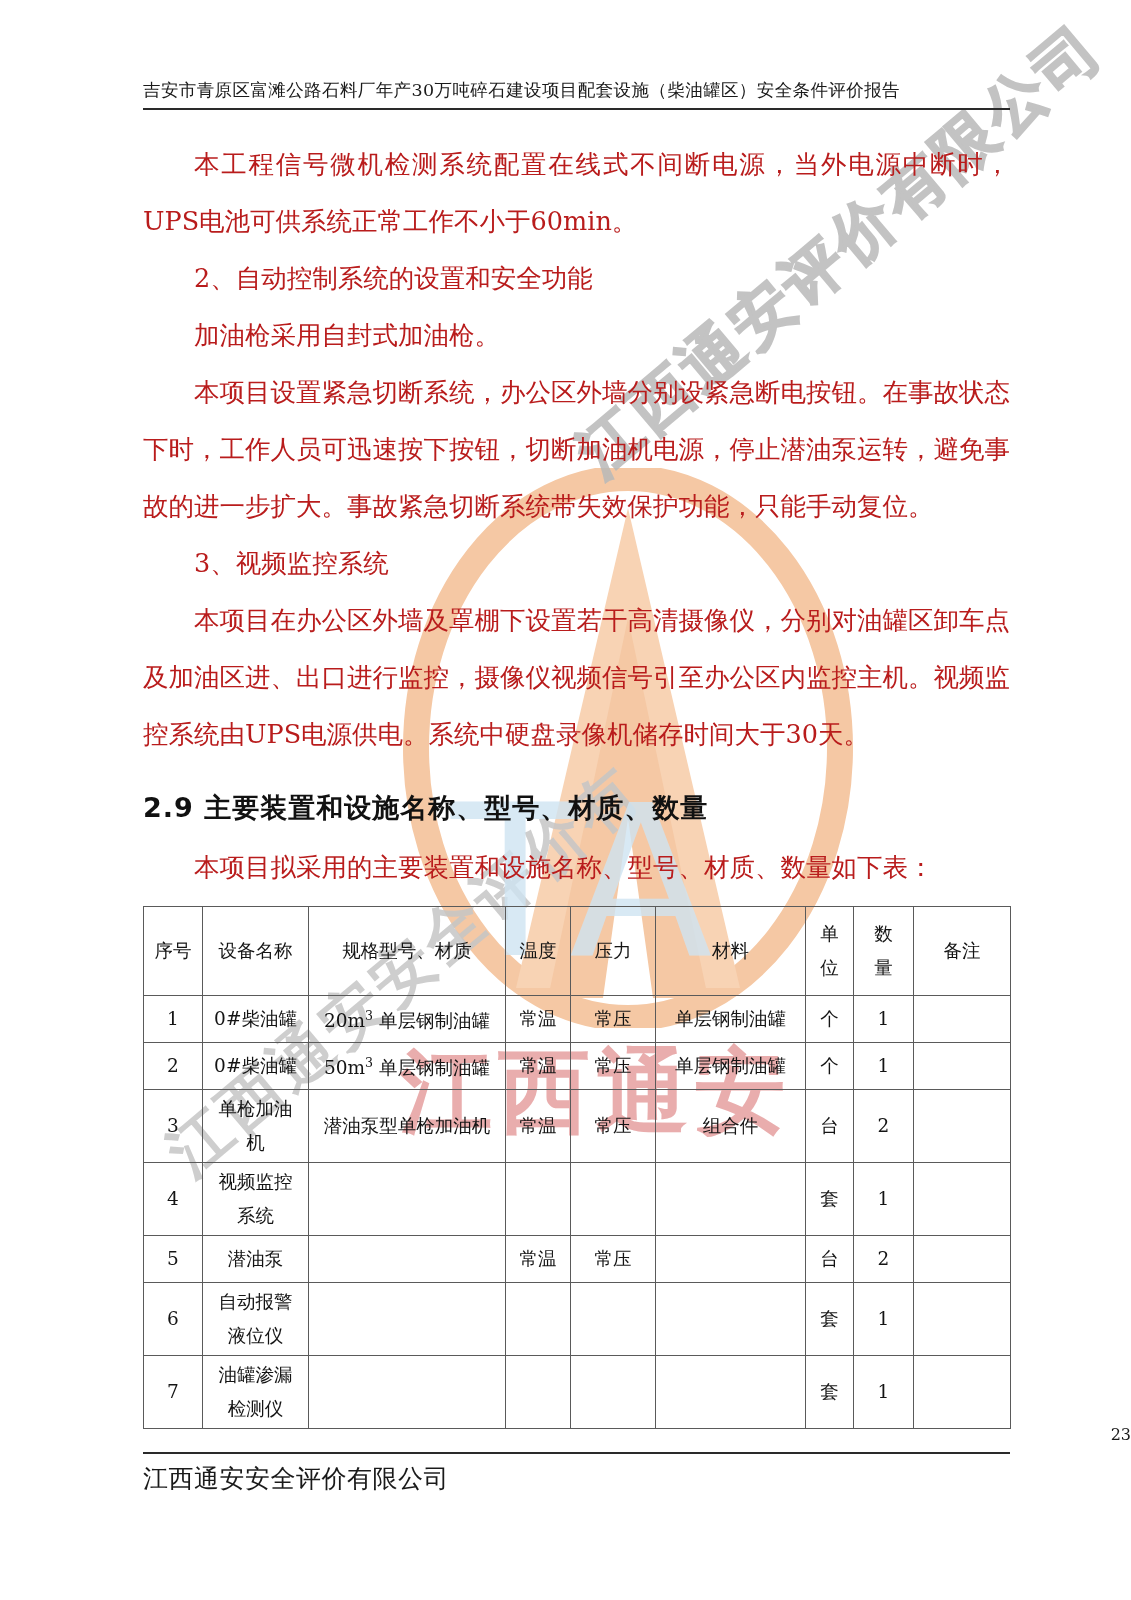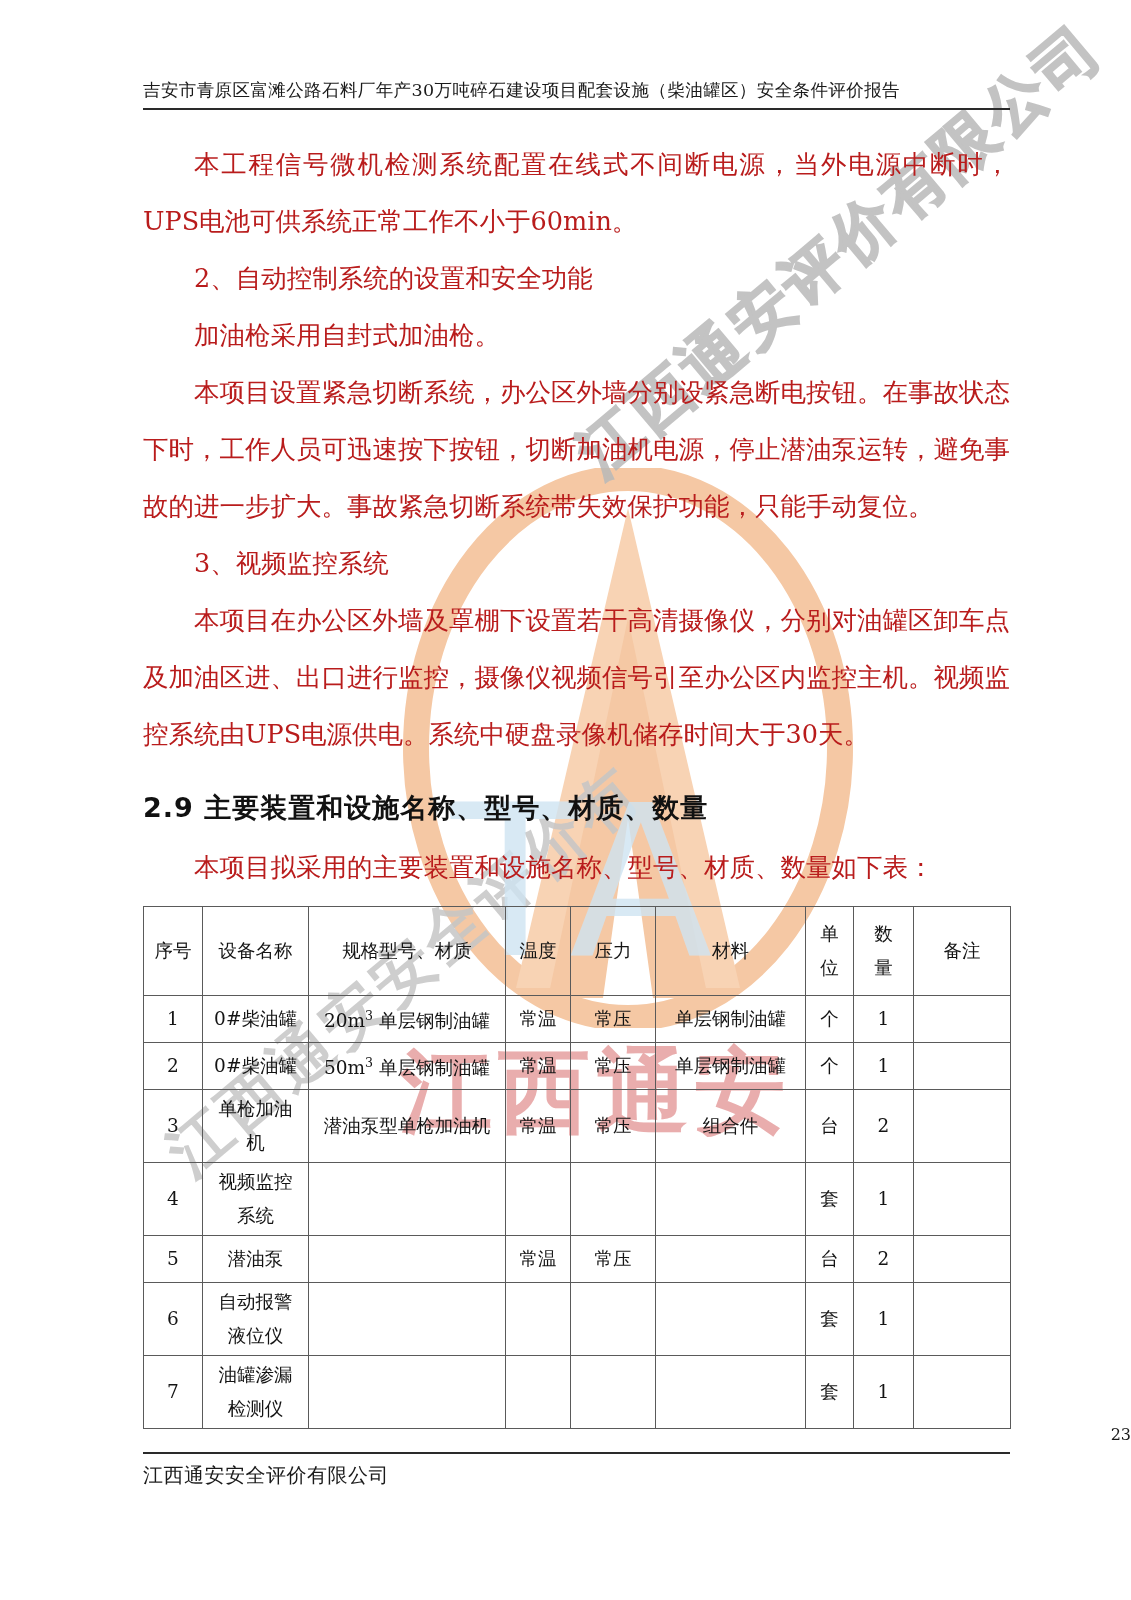--- a/index.html
+++ b/index.html
@@ -195,21 +195,21 @@
     height: 0;
     border-top: 2px solid #2a2a2a;
   }
   .footer-row {
     position: absolute;
     left: 143px;
     top: 1462px;
     width: 867px;
     display: flex;
     justify-content: space-between;
-    font-size: 20px;
+    font-size: 25px;
     color: #1a1a1a;
     letter-spacing: .5px;
     gap: 40px;
   }
 </style>
 </head>
 <body>
 
 <div class="page">
 

